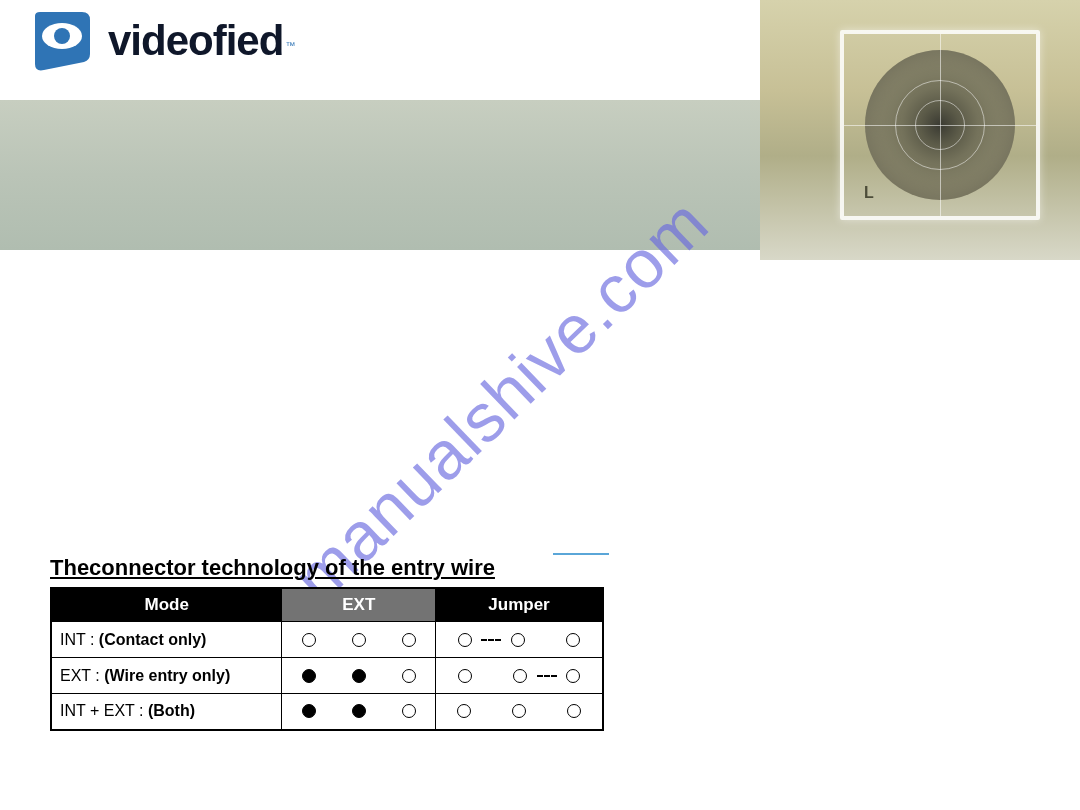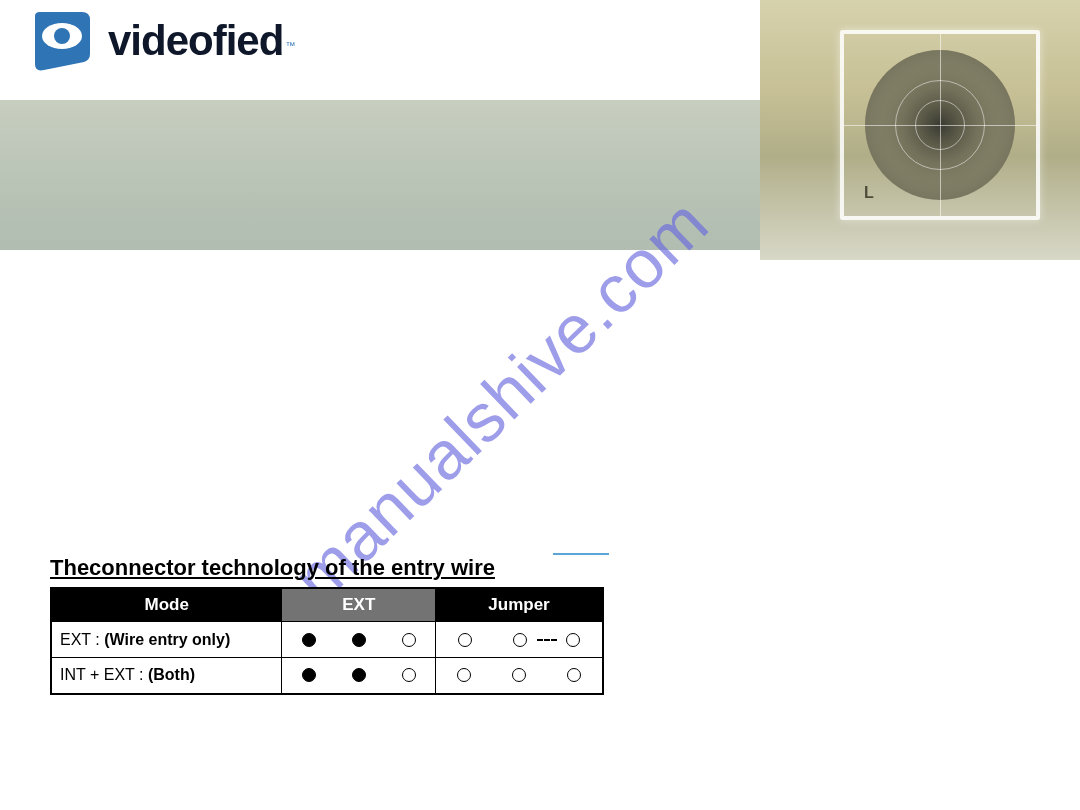--- a/index.html
+++ b/index.html
@@ -252,20 +252,41 @@
   <table class="mode-table">
     <thead>
       <tr>
         <th style="width:235px">Mode</th>
         <th class="ext" style="width:160px">EXT</th>
         <th style="width:175px">Jumper</th>
       </tr>
     </thead>
     <tbody id="mode-tbody">
         <tr>
+          <td class="mode-label"><span>INT : </span><span class="bold">(Contact only)</span></td>
+          <td>
+            <div class="pins">
+              <span class="pin"></span>
+              <span class="gap"></span>
+              <span class="pin"></span>
+              <span class="gap"></span>
+              <span class="pin"></span>
+            </div>
+          </td>
+          <td>
+            <div class="pins">
+              <span class="pin"></span>
+              <span class="link"></span>
+              <span class="pin"></span>
+              <span class="gap"></span>
+              <span class="pin"></span>
+            </div>
+          </td>
+        </tr>
+        <tr>
           <td class="mode-label"><span>EXT : </span><span class="bold">(Wire entry only)</span></td>
           <td>
             <div class="pins">
               <span class="pin filled"></span>
               <span class="gap"></span>
               <span class="pin filled"></span>
               <span class="gap"></span>
               <span class="pin"></span>
             </div>
           </td>

